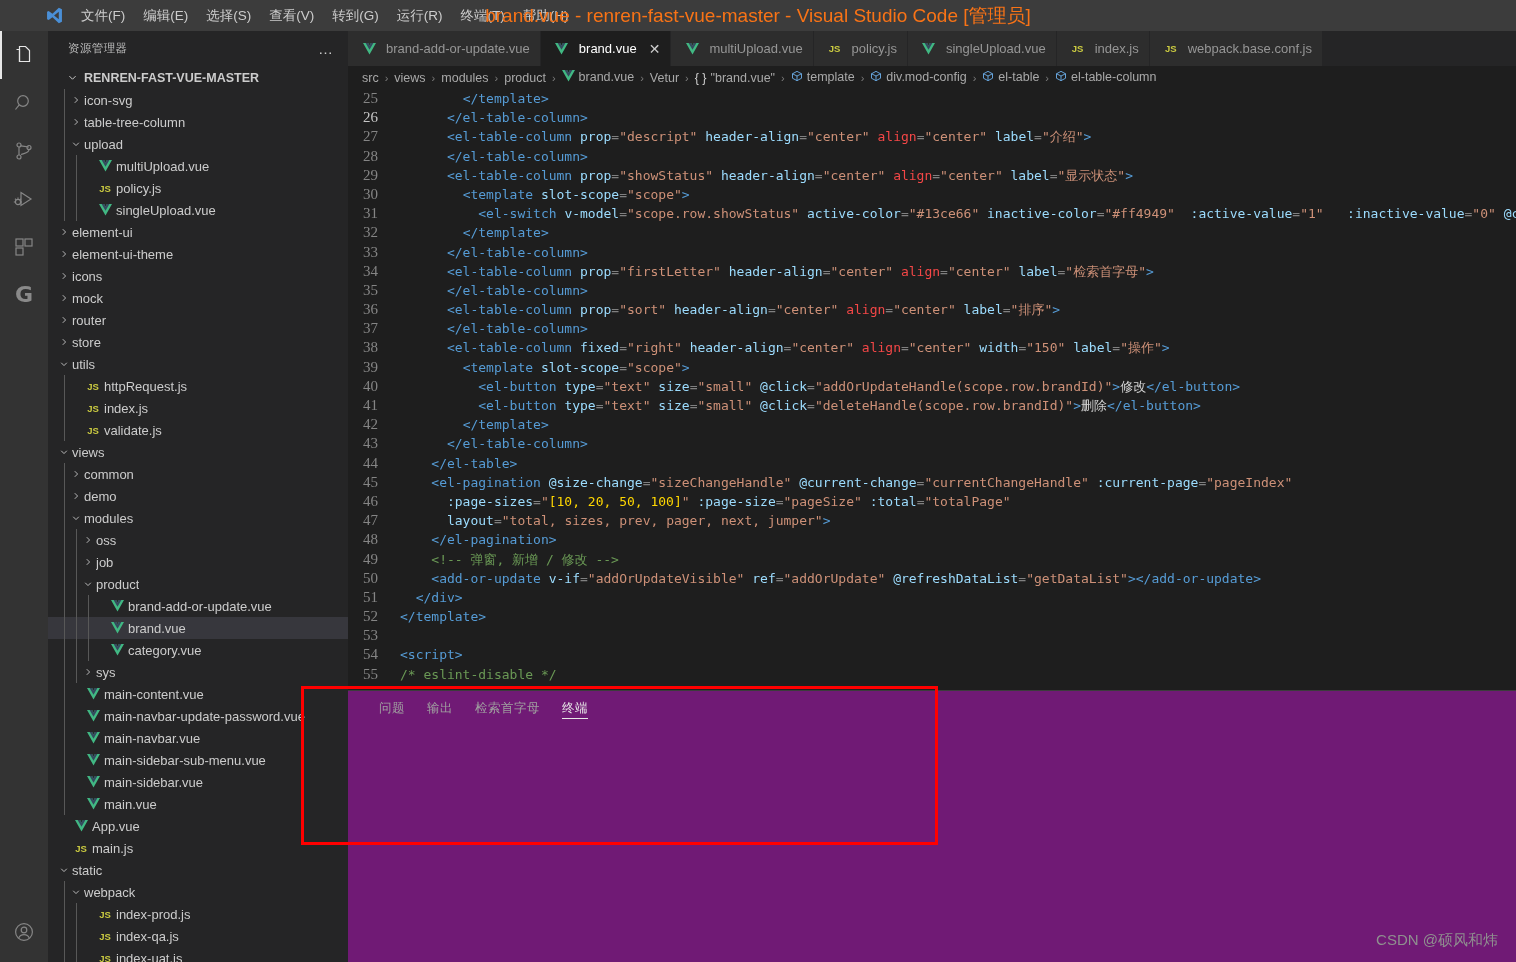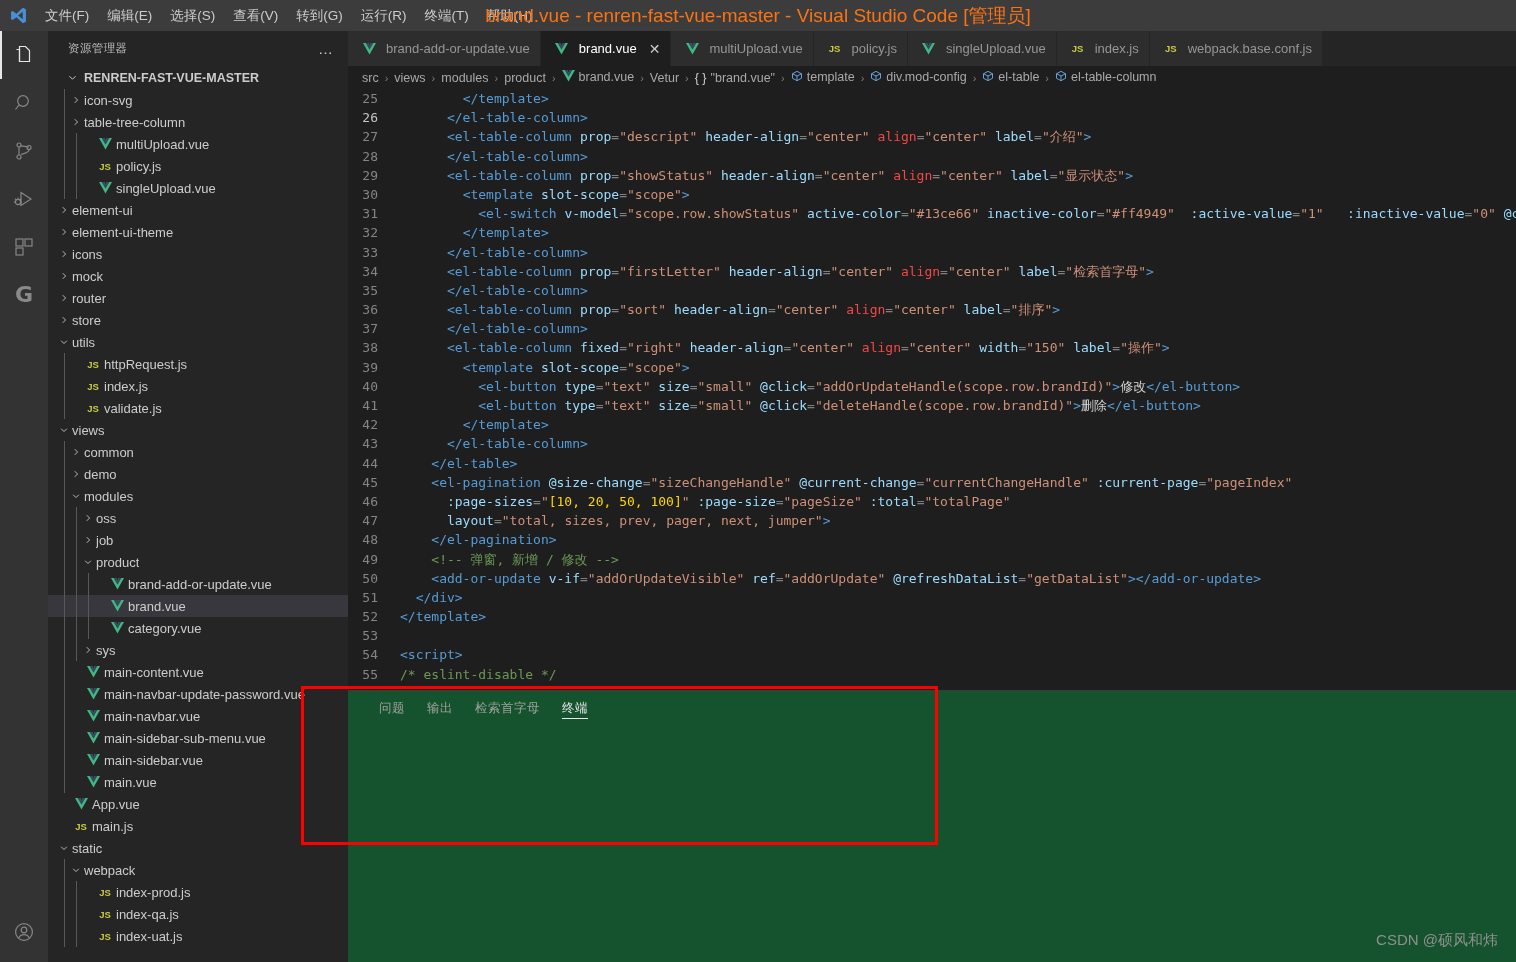--- a/index.html
+++ b/index.html
@@ -7,21 +7,21 @@
     width: 1516px; height: 962px;
     background: #1e1e1e;
     font-family: "Liberation Sans", sans-serif;
     overflow: hidden;
   }
   .app { position: relative; width: 1516px; height: 962px; display: flex; flex-direction: column; }
 
   
   .titlebar {
     height: 31px; background: #3c3c3c; display: flex; align-items: center;
-    flex: 0 0 31px; position: relative; color: #cccccc; font-size: 13px;
+    flex: 0 0 31px; position: relative; color: #cccccc; font-size: 13px; padding-left: 36px;
   }
   .vs-logo { width: 36px; height: 31px; display:flex; align-items:center; justify-content:center; }
   .menu { display: flex; align-items: center; height: 31px; }
   .menu-item {
     padding: 0 9px; height: 31px; line-height: 31px; font-size: 13.5px;
     color: #cccccc; white-space: nowrap; cursor: default;
   }
   .title-center {
     position: absolute; left: 0; right: 0; text-align: center;
     font-size: 19px; color: #f97316; pointer-events: none;
@@ -108,39 +108,39 @@
   .bc-brace { color: #cccccc; }
 
   .codewrap { flex: 1 1 auto; position: relative; overflow: hidden; background: #1e1e1e; }
   .code {
     font-family: "DejaVu Sans Mono", "Liberation Mono", monospace;
     font-size: 13px; line-height: 19.2px; white-space: pre; color: #d4d4d4;
   }
   .cline { height: 19.2px; display: flex; align-items: center; }
   .gutter {
     width: 52px; flex: 0 0 52px; text-align: right; padding-right: 22px;
-    color: #858585; font-size: 13px;
+    color: #858585; font-size: 15px; font-family: Liberation Serif, serif;
   }
   .gutter.cur { color: #c6c6c6; }
   .ctext { flex: 1 1 auto; padding-left: 0px; }
 
   
   .t-tag   { color: #569cd6; }
   .t-attr  { color: #9cdcfe; }
   .t-str   { color: #ce9178; }
   .t-punc  { color: #808080; }
   .t-cmt   { color: #6a9955; }
   .t-red   { color: #f44747; }
   .t-brk   { color: #ffd700; }
   .t-plain { color: #d4d4d4; }
 
   
   .panel {
     position: absolute; left: 0; right: 0; bottom: 0; height: 272px;
-    background: #14532d; border-top: 1px solid #3c3c3c; display: flex; flex-direction: column;
+    background: #701a75; border-top: 1px solid #3c3c3c; display: flex; flex-direction: column;
   }
   .panel-tabs {
     height: 35px; flex: 0 0 35px; display: flex; align-items: center; gap: 0px;
     padding-left: 20px;
   }
   .ptab {
     font-size: 12.5px; color: #a0a0a0; padding: 0 11px; height: 35px;
     display: flex; align-items: center; position: relative; cursor: pointer; letter-spacing:.5px;
   }
   .ptab.active { color: #e7e7e7; }
@@ -277,20 +277,29 @@
             <span class="guide" style="left: 16px;"></span>
             <span class="twisty" style="margin-left: 20px;">
               <svg width="10" height="10" viewBox="0 0 16 16" fill="none" stroke="currentColor" stroke-width="1.4">
                 <path d="M6 3.5 10.5 8 6 12.5"></path>
               </svg>
             </span>
             <span class="lbl">table-tree-column</span>
           </div>
           <div class="row">
             <span class="guide" style="left: 16px;"></span>
+            <span class="twisty" style="margin-left: 20px;">
+              <svg width="10" height="10" viewBox="0 0 16 16" fill="none" stroke="currentColor" stroke-width="1.4">
+                <path d="M3.5 6 8 10.5 12.5 6"></path>
+              </svg>
+            </span>
+            <span class="lbl">upload</span>
+          </div>
+          <div class="row">
+            <span class="guide" style="left: 16px;"></span>
             <span class="guide" style="left: 28px;"></span>
             <span class="twisty" style="margin-left: 32px;"></span>
             <span class="fileicon">
               <svg width="13" height="12" viewBox="0 0 24 22">
                 <path d="M14.6 0 12 4.5 9.4 0H0l12 21L24 0z" fill="#41b883"></path>
                 <path d="M14.6 0 12 4.5 9.4 0H4.8L12 12.4 19.2 0z" fill="#35495e"></path>
               </svg>
             </span>
             <span class="lbl">multiUpload.vue</span>
           </div>

